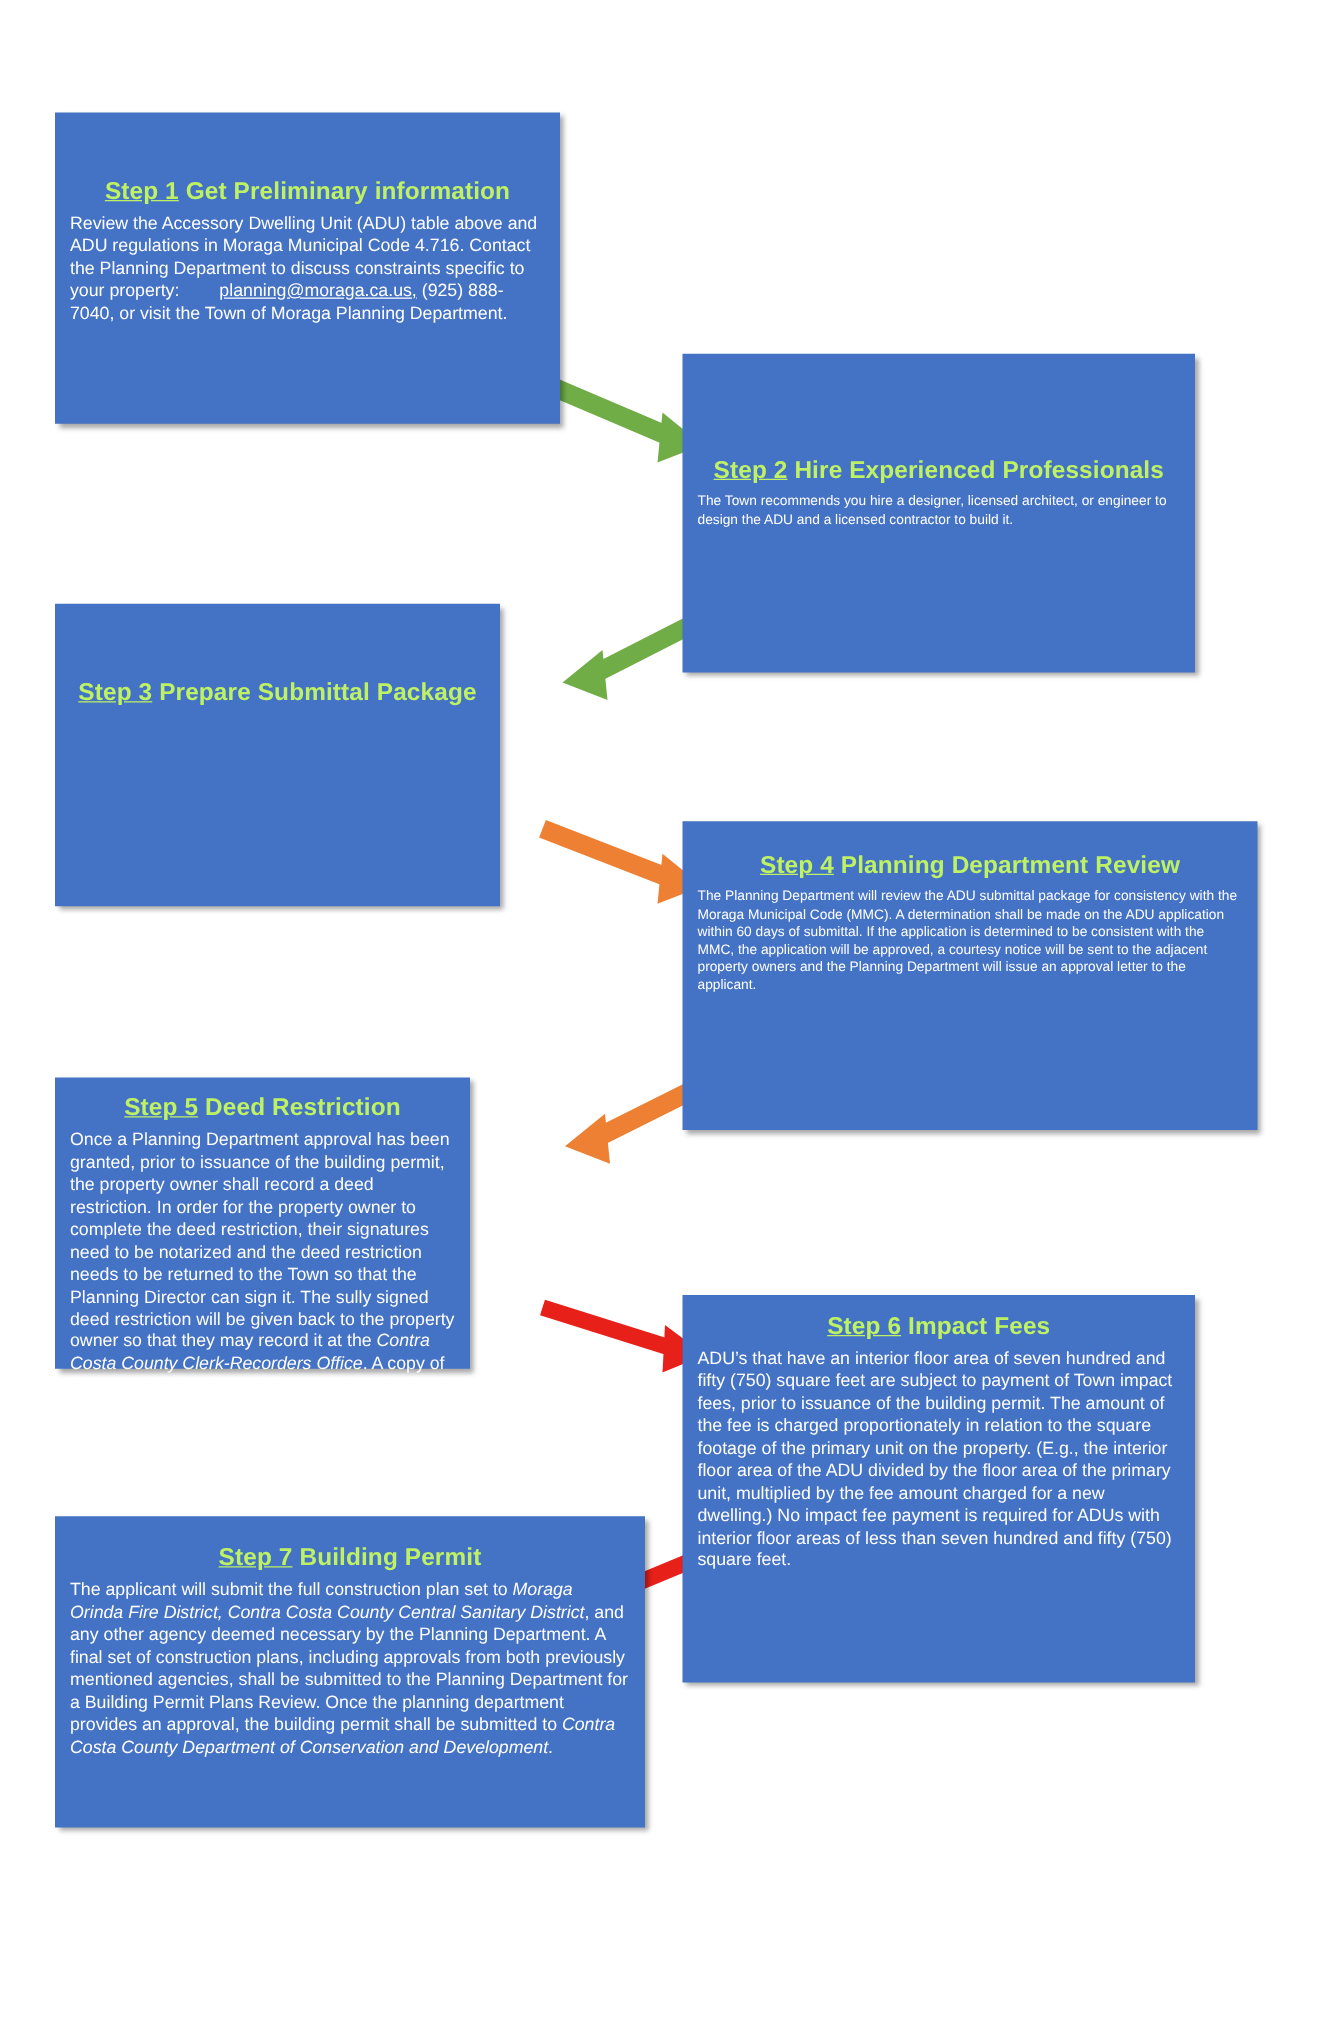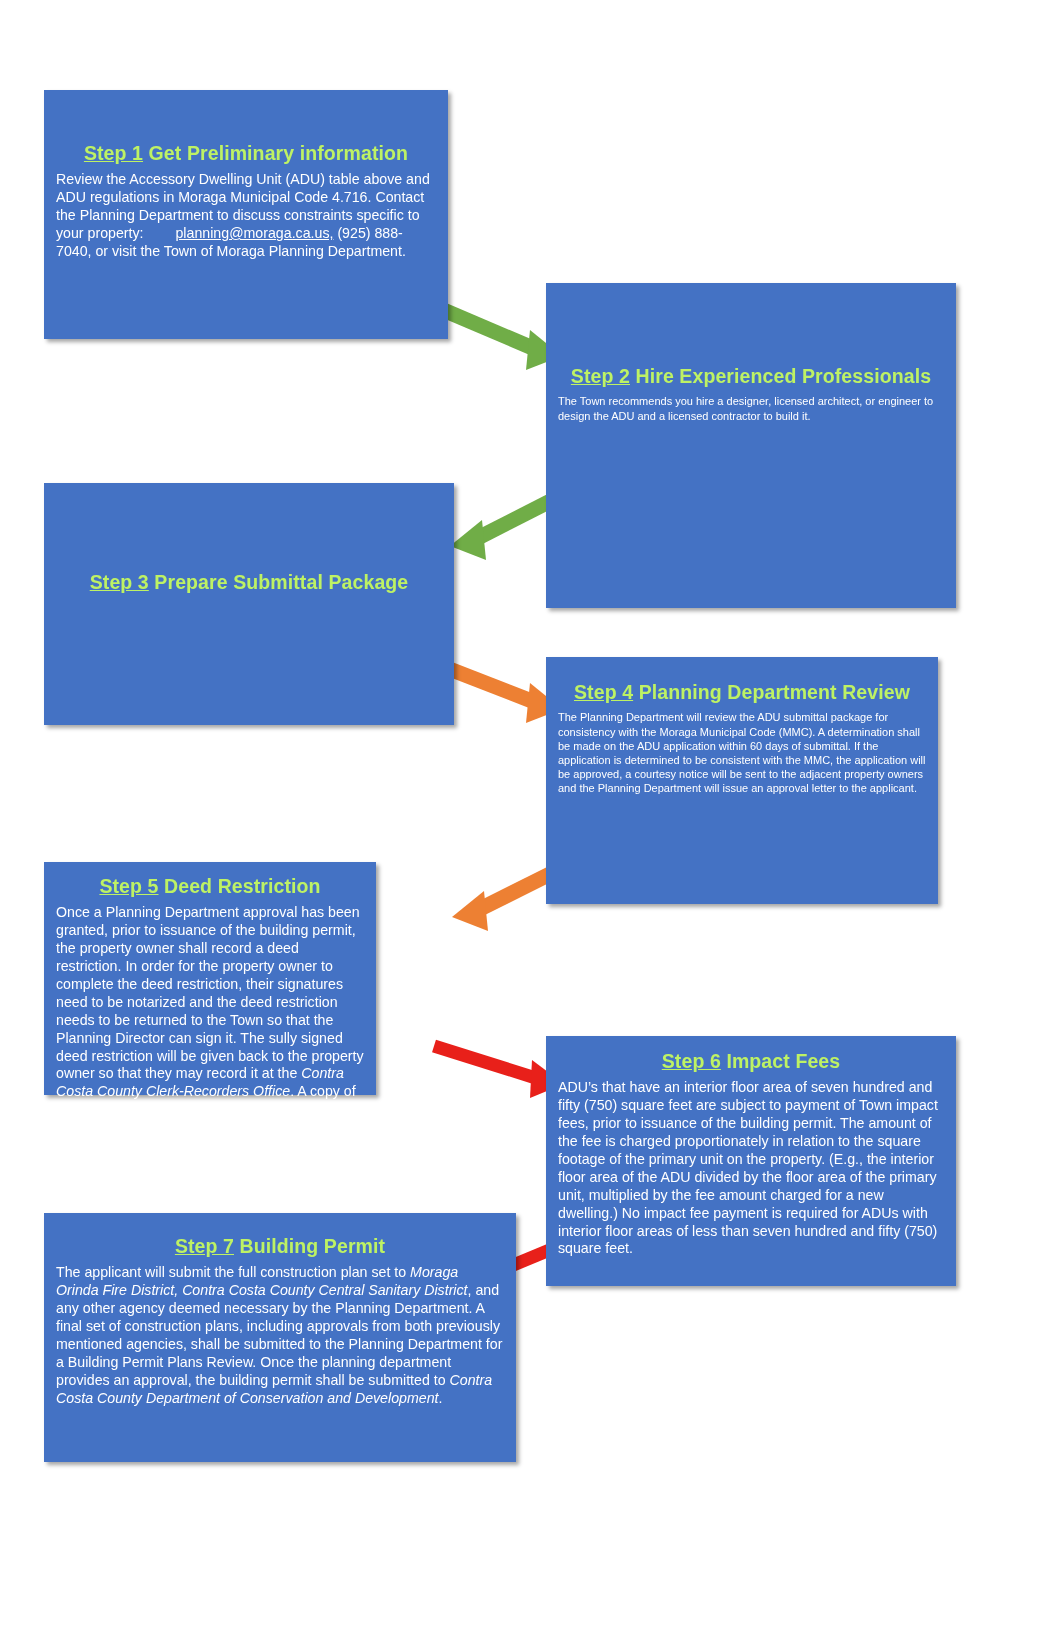--- a/index.html
+++ b/index.html
@@ -43,25 +43,25 @@
     line-height: 1.28;
     color: #ffffff;
     margin: 0;
     text-align: left;
   }
   .step-body i { font-style: italic; }
   .link-underline { text-decoration: underline; margin-left: 28px; }
 
   
   #box-step1 { left: 44px;  top: 90px;   width: 404px; height: 249px; padding-top: 52px; }
-  #box-step2 { left: 546px; top: 283px;  width: 410px; height: 325px; padding-top: 82px; }
-  #box-step3 { left: 44px;  top: 483px;  width: 410px; height: 242px; padding-top: 88px; }
-  #box-step4 { left: 546px; top: 657px;  width: 392px; height: 247px; padding-top: 24px; }
+  #box-step2 { left: 546px; top: 283px;  width: 410px; height: 255px; padding-top: 82px; }
+  #box-step3 { left: 44px;  top: 483px;  width: 356px; height: 242px; padding-top: 60px; }
+  #box-step4 { left: 546px; top: 657px;  width: 460px; height: 247px; padding-top: 24px; }
   #box-step5 { left: 44px;  top: 862px;  width: 332px; height: 233px; padding-top: 13px; }
-  #box-step6 { left: 546px; top: 1036px; width: 410px; height: 250px; padding-top: 14px; }
+  #box-step6 { left: 546px; top: 1036px; width: 410px; height: 310px; padding-top: 14px; }
   #box-step7 { left: 44px;  top: 1213px; width: 472px; height: 249px; padding-top: 22px; }
 
   #box-step1 .step-body,
   #box-step5 .step-body,
   #box-step6 .step-body,
   #box-step7 .step-body { font-size: 14.2px; line-height: 1.26; }
 
   
   .arrow-svg {
     position: absolute;

